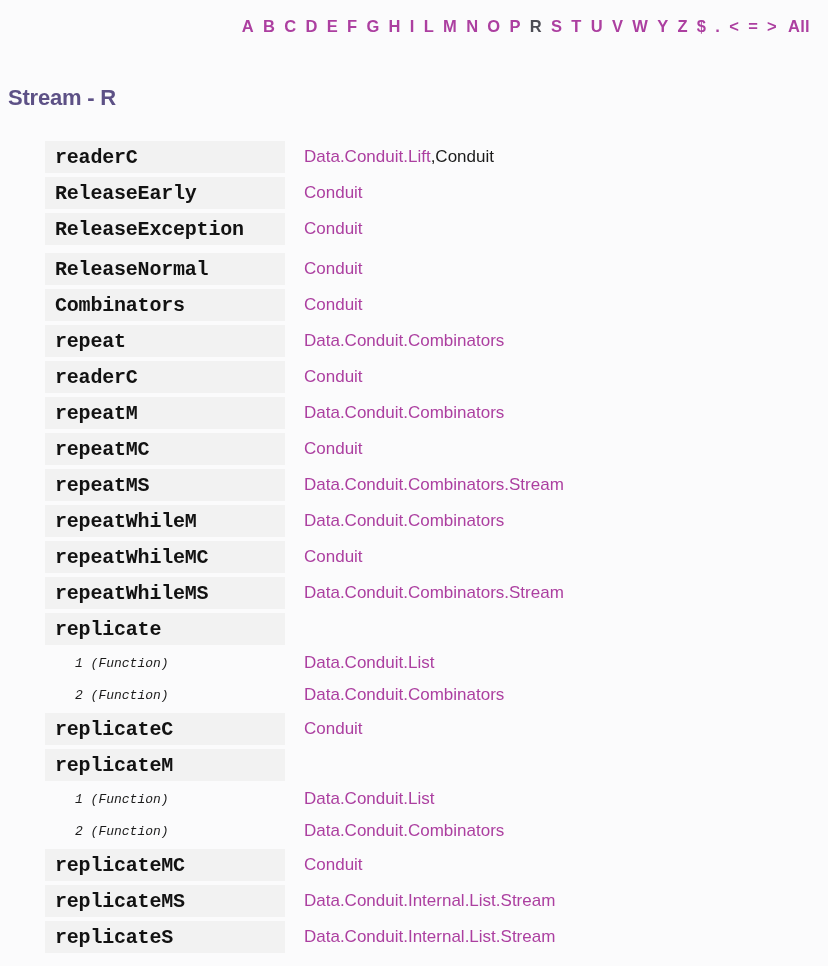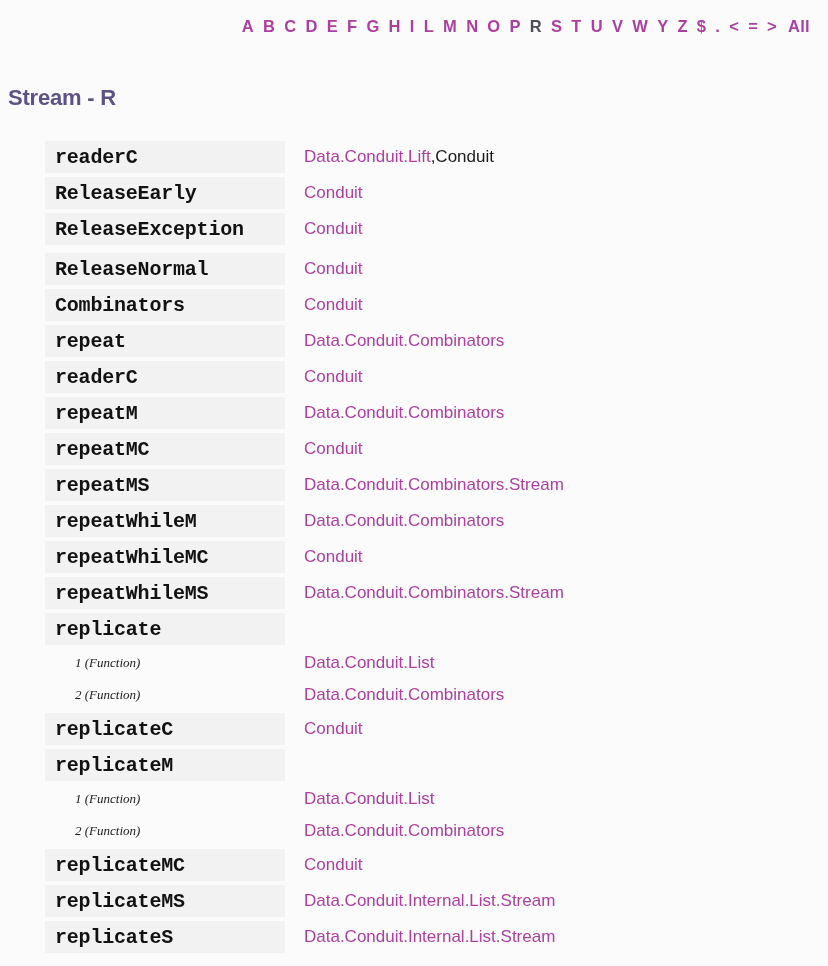--- a/index.html
+++ b/index.html
@@ -97,21 +97,21 @@
     text-align: center;
   }
   .cell-name-sub {
     box-sizing: border-box;
     height: 28px;
     background: transparent;
     margin-left: 45px;
     padding: 0 10px 0 30px;
     display: flex;
     align-items: center;
-    font-family: Liberation Serif, serif;
+    font-family: Liberation Mono, monospace;
     font-style: italic;
     font-size: 13px;
     color: #1b1b1b;
   }
 
   
   .col-modules {
     width: 541px;
     padding-left: 19px !important;
   }

